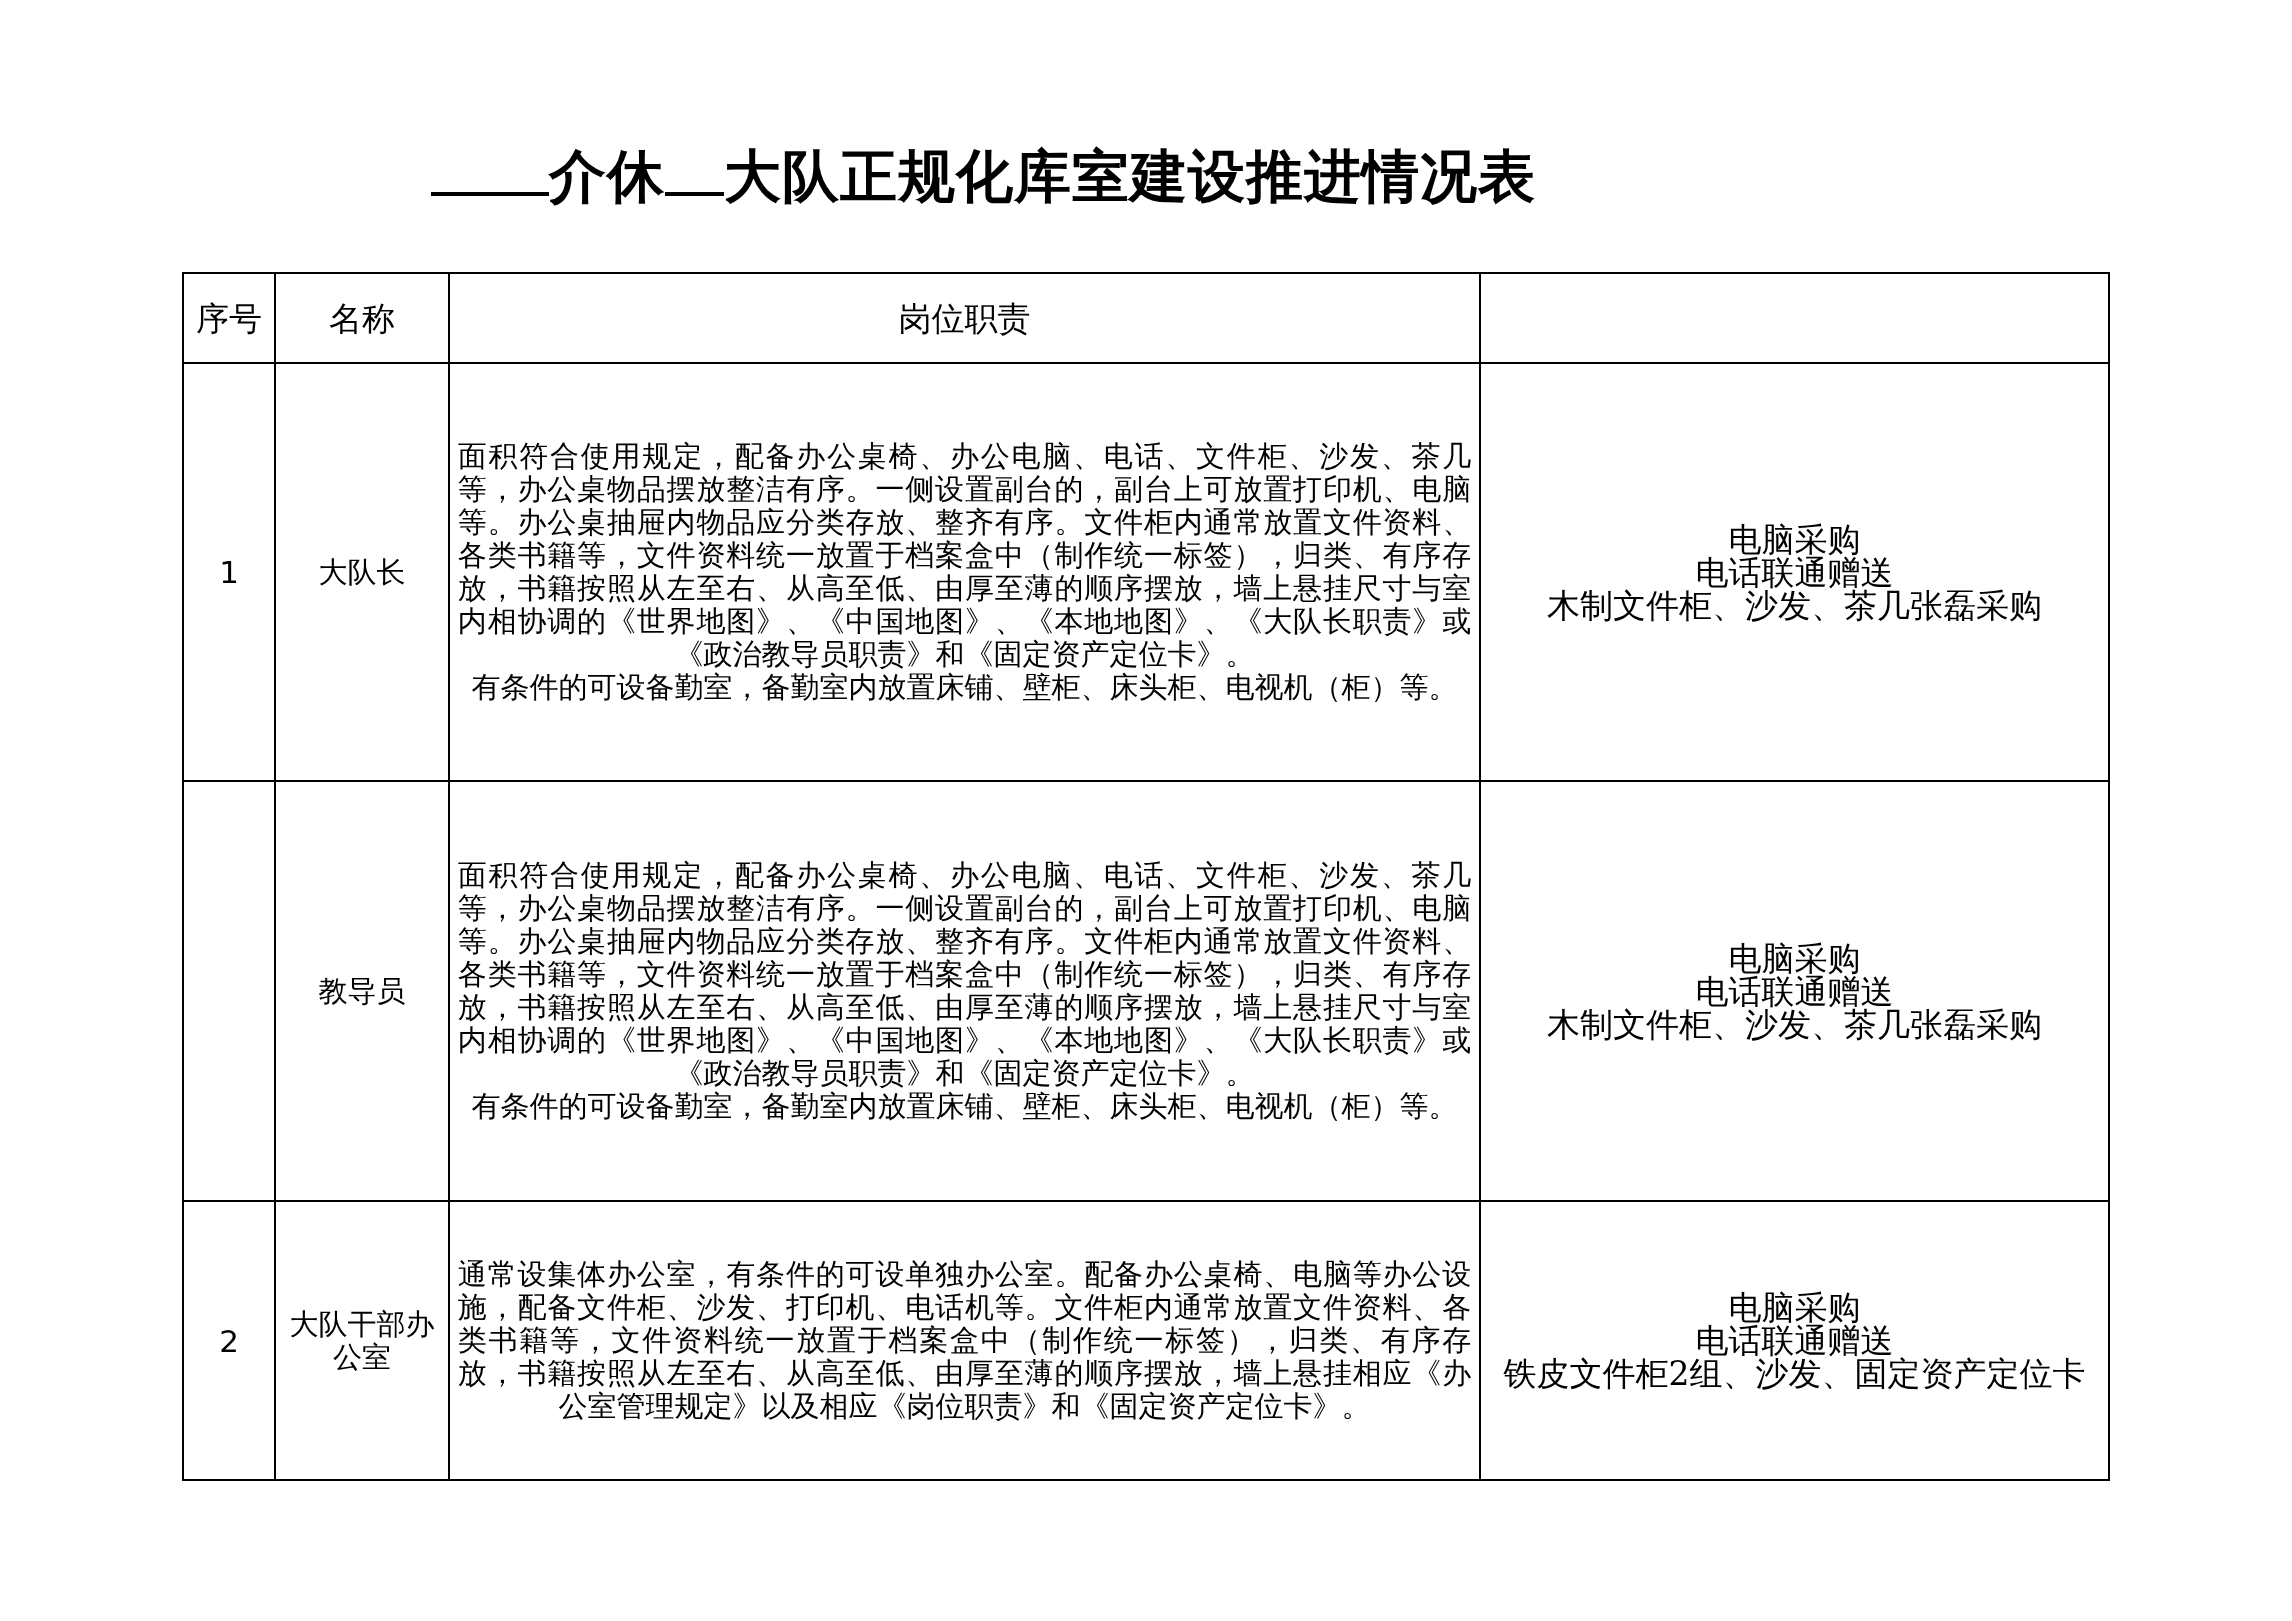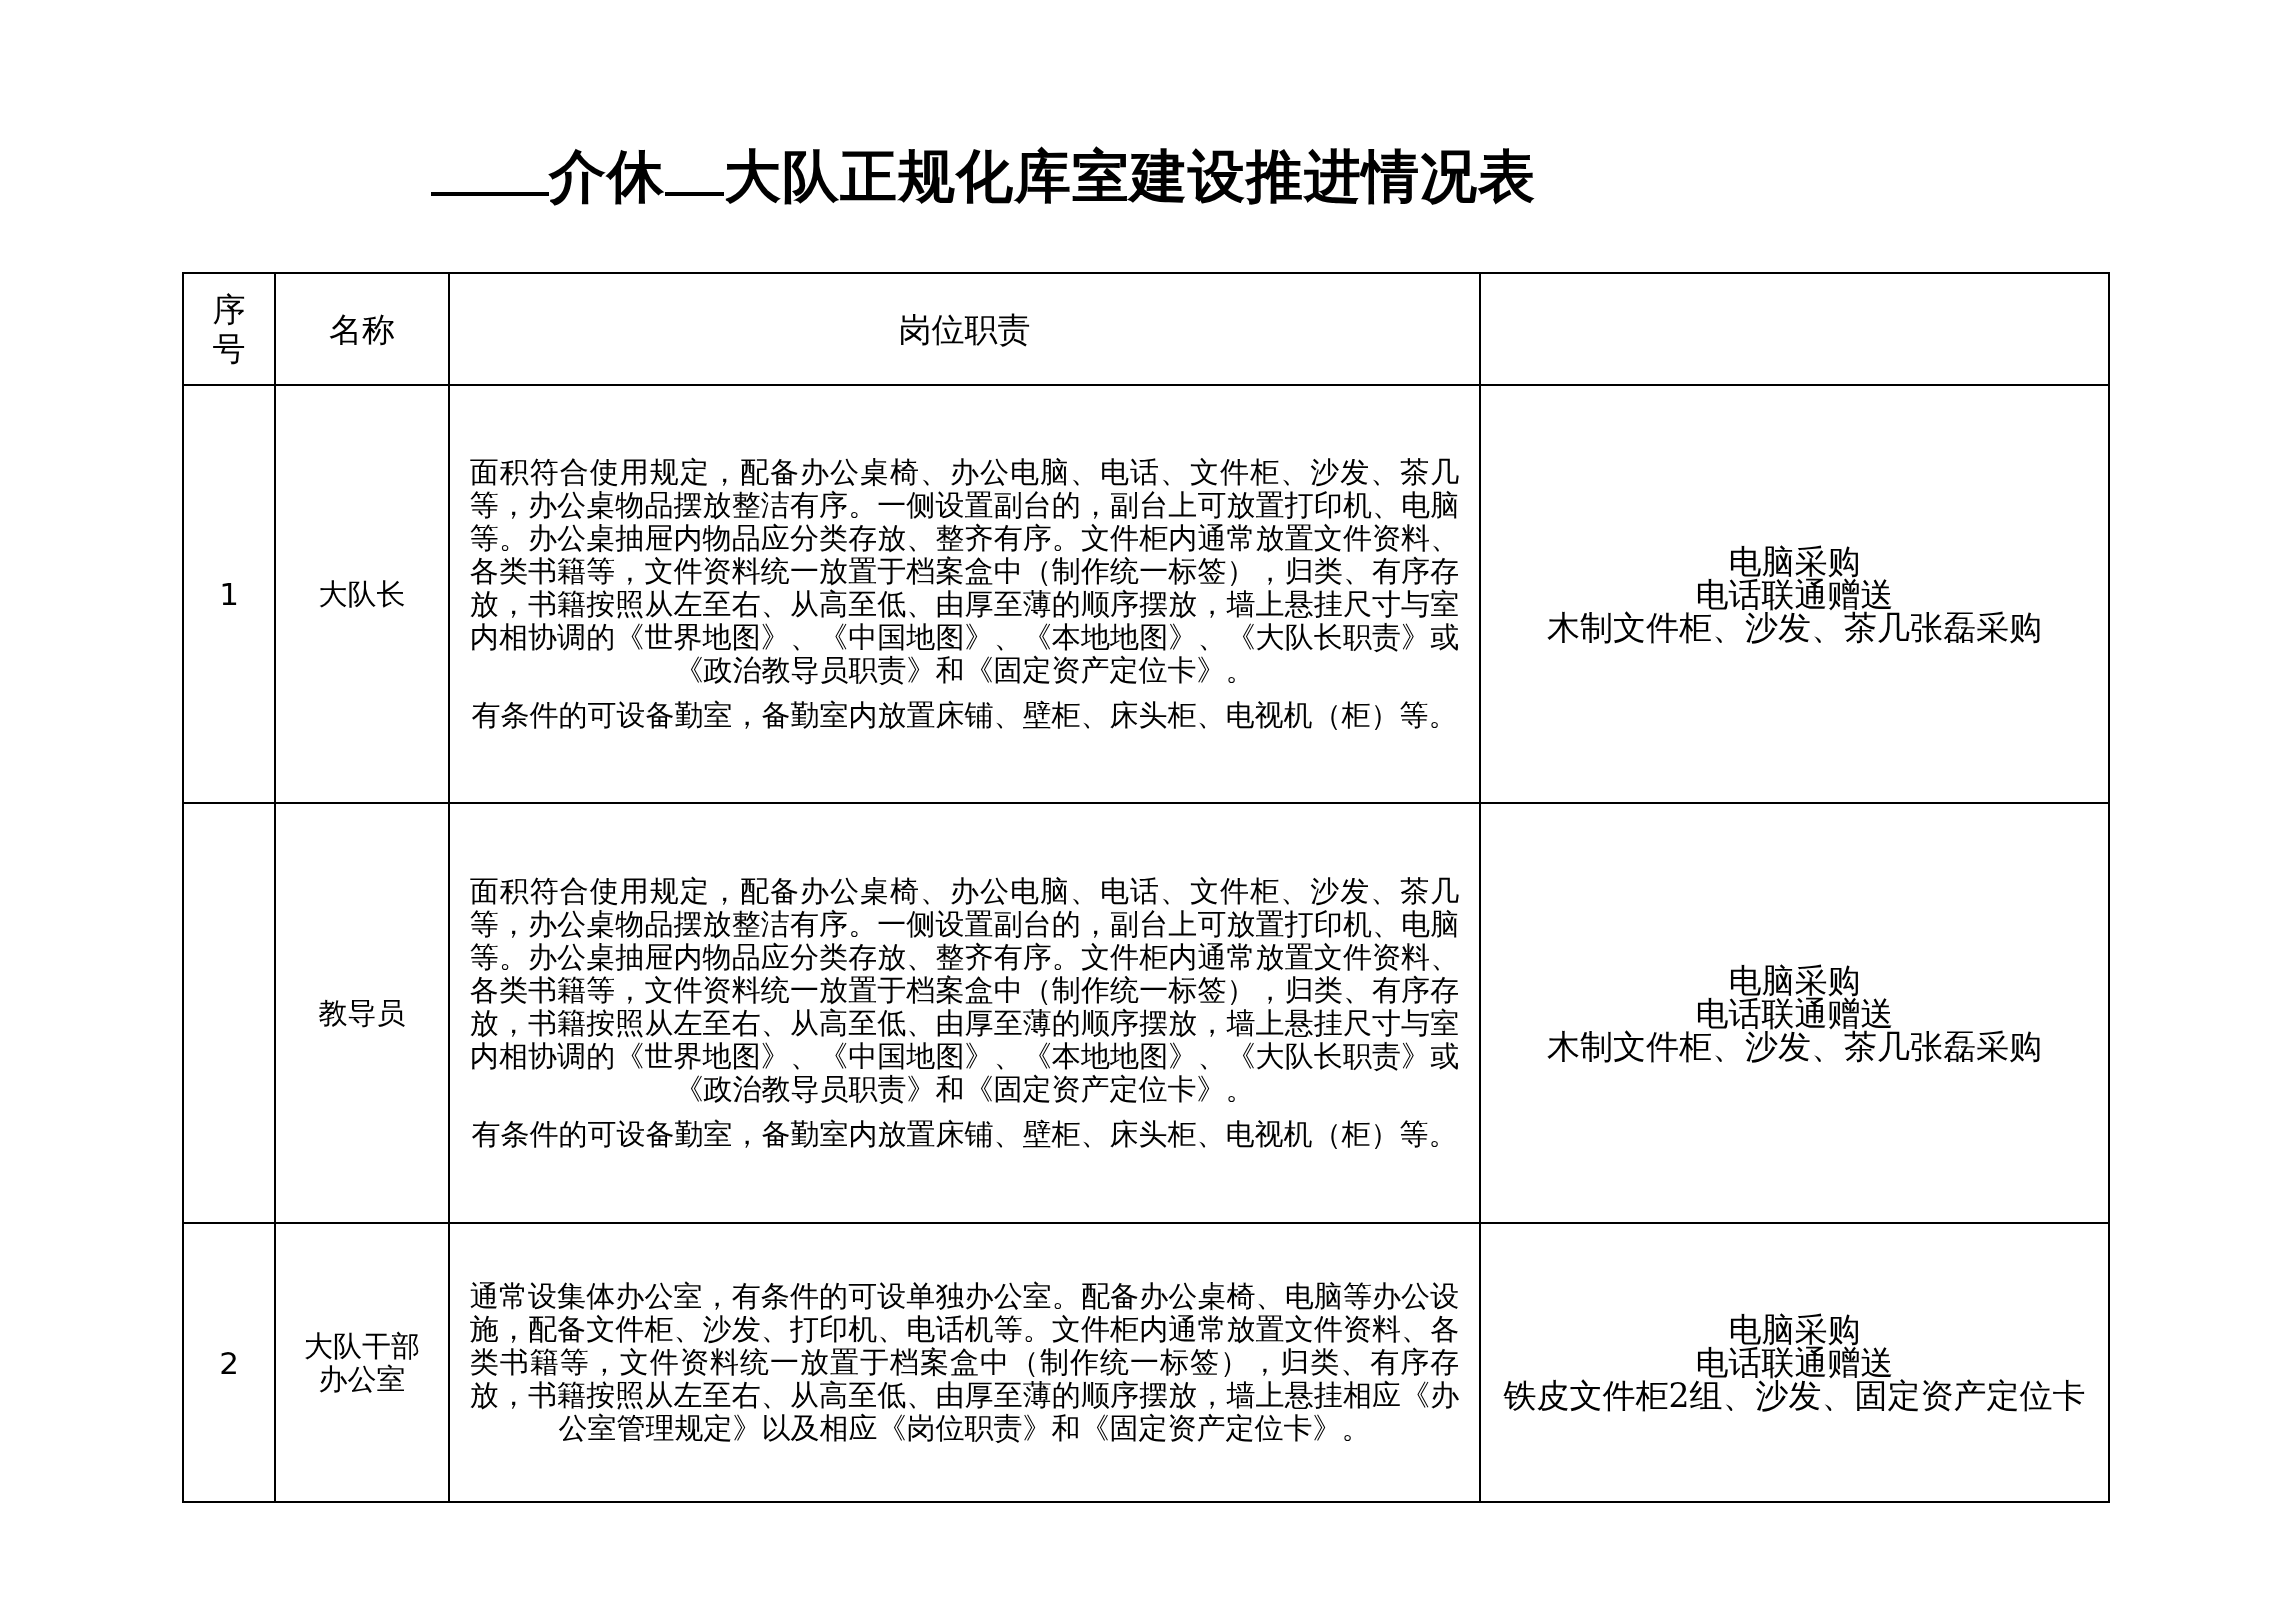--- a/index.html
+++ b/index.html
@@ -43,21 +43,21 @@
       top: 272px;
       width: 1927px;
       border-collapse: collapse;
       table-layout: fixed;
       border: 2.9px solid #000;
     }
     table.main-table td, table.main-table th {
       border: 2px solid #000;
       text-align: center;
       vertical-align: middle;
-      padding: 16px;
+      padding: 0;
       font-weight: normal;
     }
     col.c-seq { width: 92px; }
     col.c-name { width: 174px; }
     col.c-req { width: 1031px; }
     col.c-status { width: 629px; }
 
     tr.header-row { height: 90px; }
     tr.row-1 { height: 418px; }
     tr.row-2 { height: 420px; }
@@ -78,21 +78,21 @@
     }
     .req {
       font-size: 29px;
       line-height: 33px;
       text-align: justify;
       text-align-last: center;
       padding: 0 7.8px !important;
       word-break: break-all;
     }
     .req p {
-      margin: 12px;
+      margin: 0;
       text-align: justify;
       text-align-last: center;
     }
     .status {
       font-size: 33px;
       line-height: 33px;
     }
     .status div { white-space: nowrap; }
   </style>
 </head>

